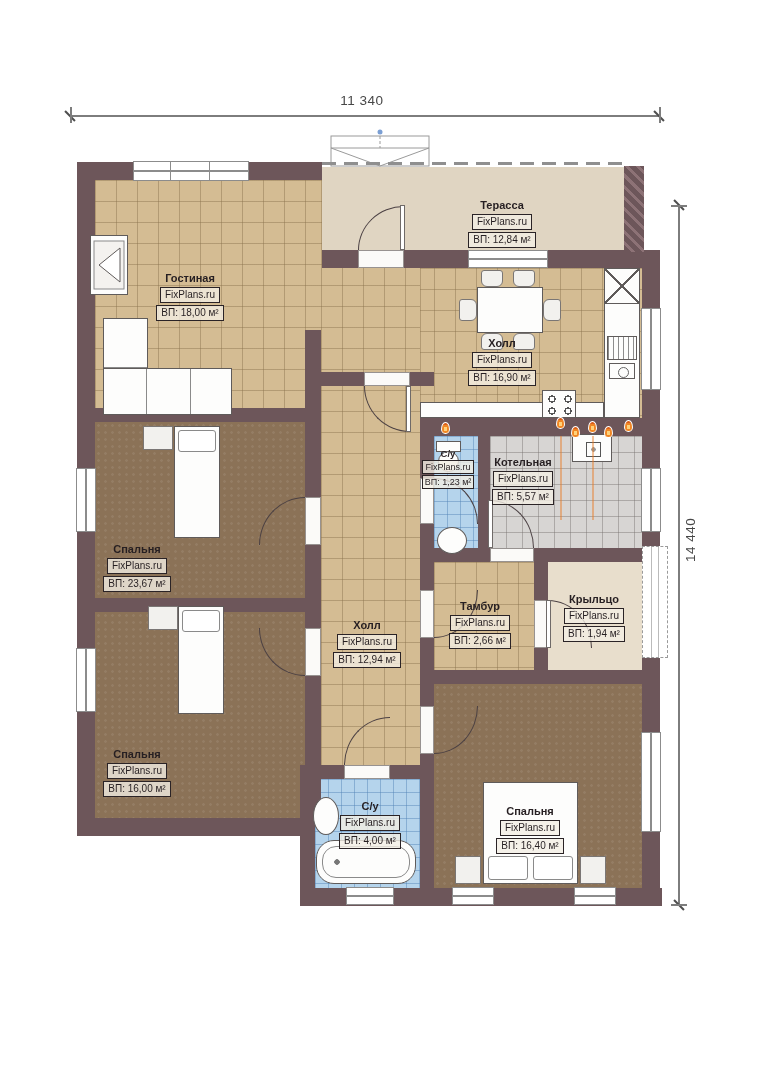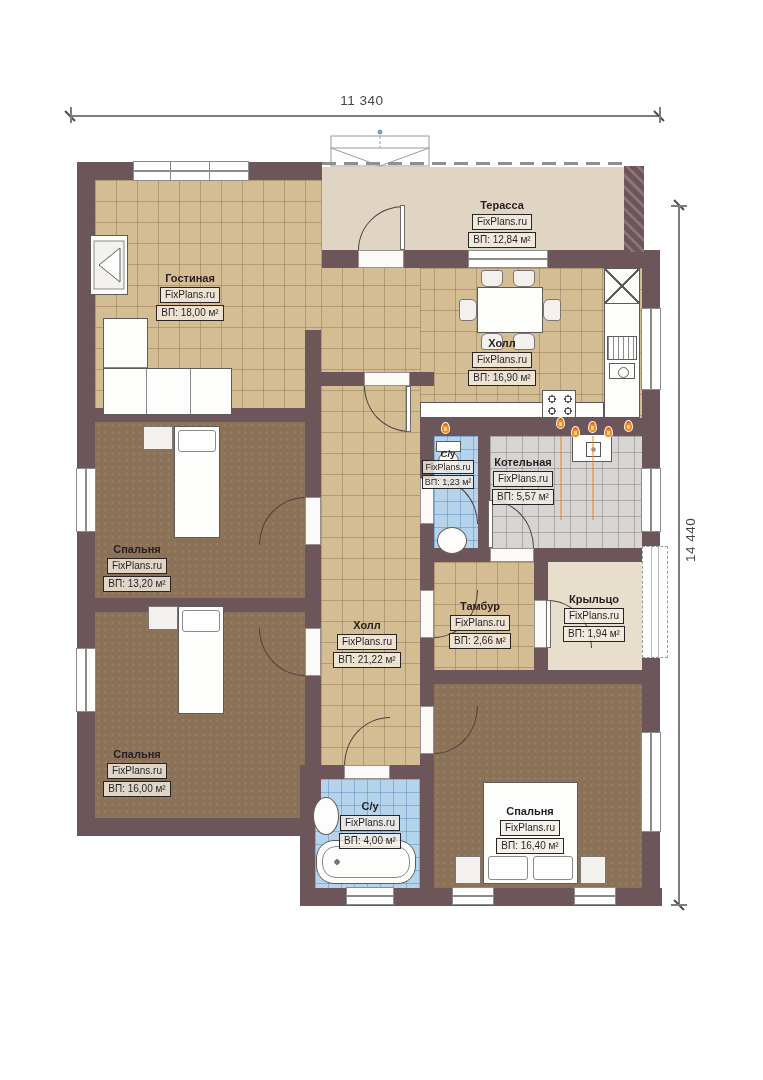--- a/index.html
+++ b/index.html
@@ -251,26 +251,26 @@
     <div class="rbox">ВП: 1,23 м²</div>
   </div>
   <div class="rlabel" style="left:488px;top:456px;width:70px">
     <div class="rname">Котельная</div>
     <div class="rbox">FixPlans.ru</div>
     <div class="rbox">ВП: 5,57 м²</div>
   </div>
   <div class="rlabel" style="left:98px;top:543px;width:78px">
     <div class="rname">Спальня</div>
     <div class="rbox">FixPlans.ru</div>
-    <div class="rbox">ВП: 13,20 м²</div>
+    <div class="rbox">ВП: 23,67 м²</div>
   </div>
   <div class="rlabel" style="left:331px;top:619px;width:72px">
     <div class="rname">Холл</div>
     <div class="rbox">FixPlans.ru</div>
-    <div class="rbox">ВП: 21,22 м²</div>
+    <div class="rbox">ВП: 12,94 м²</div>
   </div>
   <div class="rlabel" style="left:444px;top:600px;width:72px">
     <div class="rname">Тамбур</div>
     <div class="rbox">FixPlans.ru</div>
     <div class="rbox">ВП: 2,66 м²</div>
   </div>
   <div class="rlabel" style="left:558px;top:593px;width:72px">
     <div class="rname">Крыльцо</div>
     <div class="rbox">FixPlans.ru</div>
     <div class="rbox">ВП: 1,94 м²</div>

